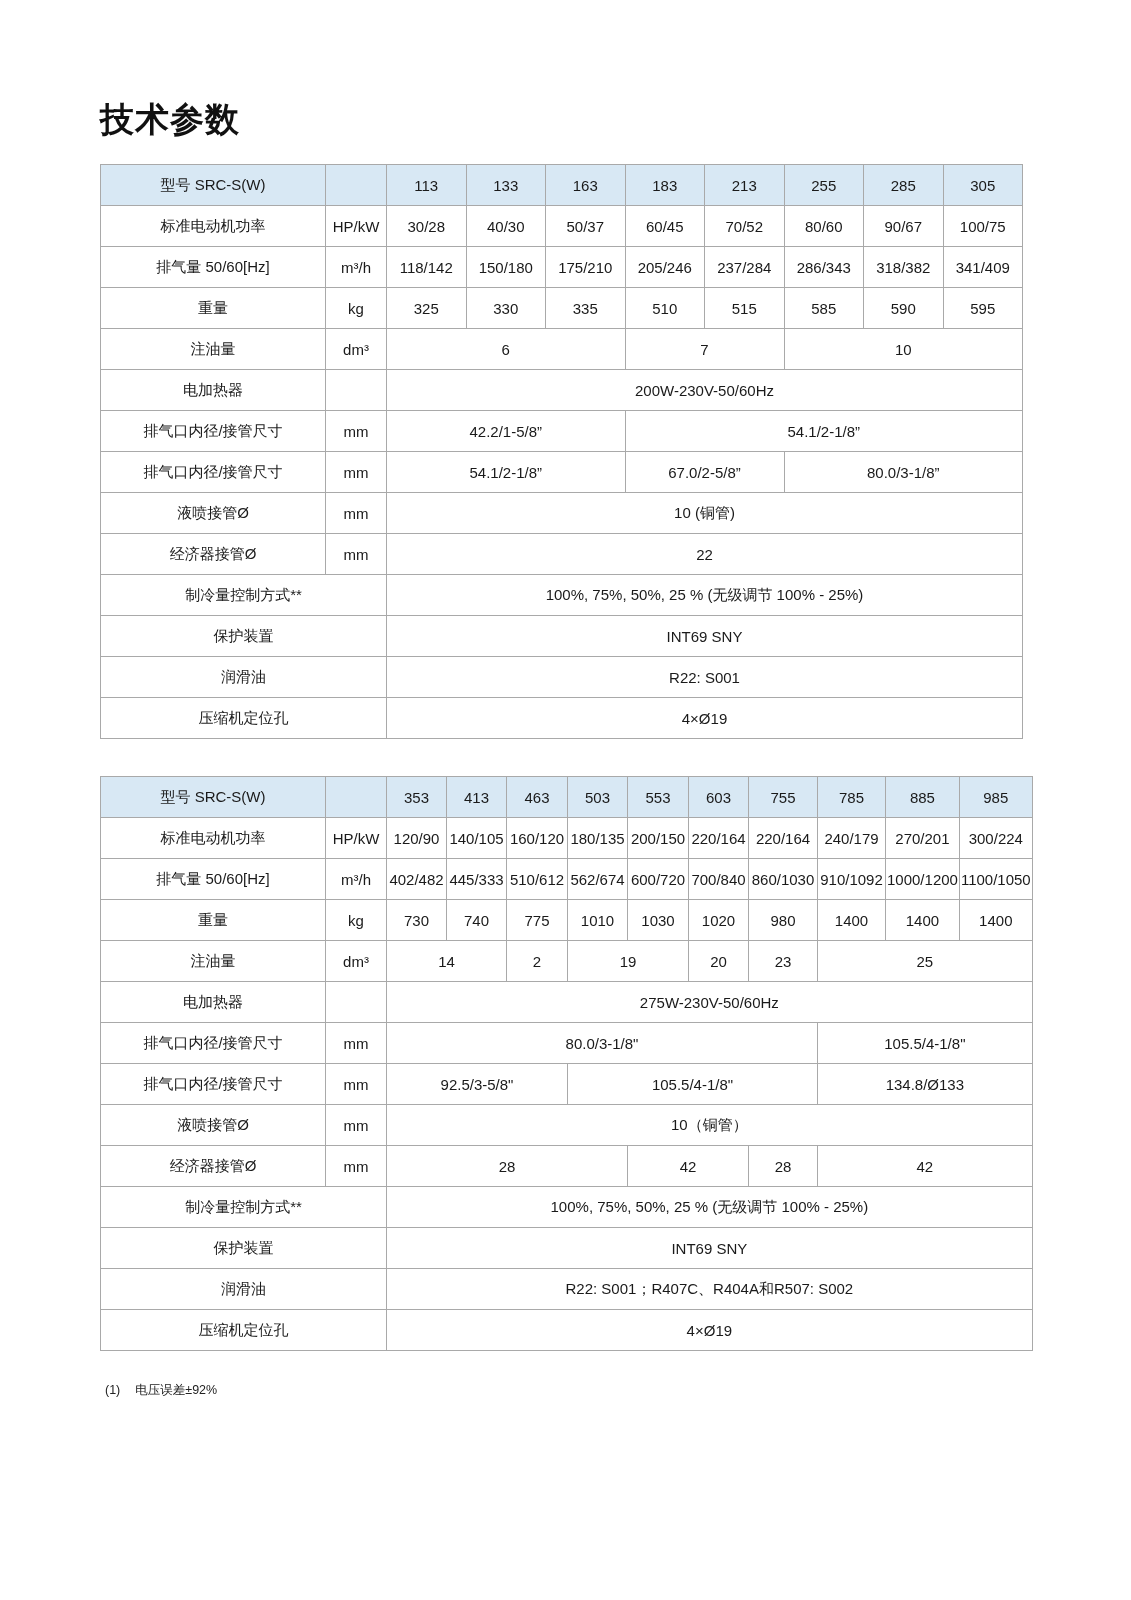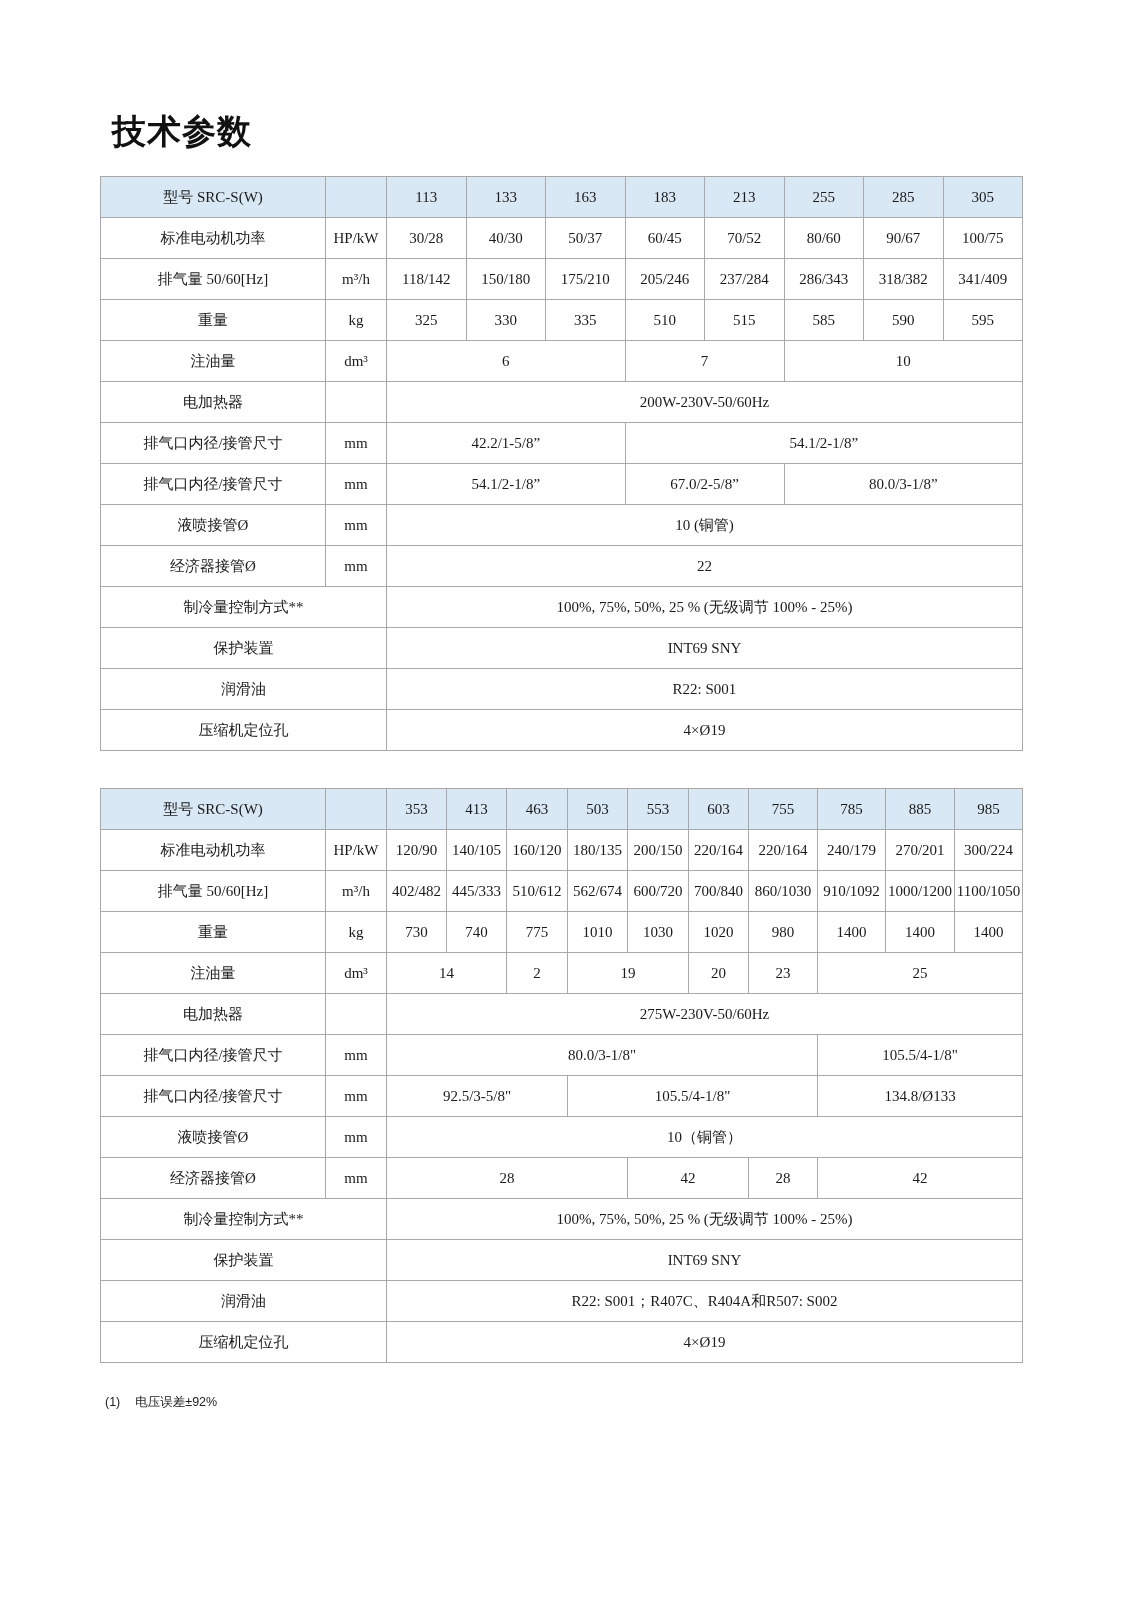--- a/index.html
+++ b/index.html
@@ -9,25 +9,25 @@
   }
   *{box-sizing:border-box;}
   html,body{margin:0;padding:0;}
   body{
     width:1131px;height:1600px;background:#ffffff;
     font-family:"Liberation Sans","DejaVu Sans",sans-serif;
     color:var(--text);
   }
   .page{position:relative;width:1131px;height:1600px;padding:97px 0 0 100px;}
   .title{
-    margin:12px;font-size:34px;line-height:44px;font-weight:600;
+    margin:0;font-size:34px;line-height:44px;font-weight:600;
     color:#111;letter-spacing:1px;
   }
   table.spec{
-    border-collapse:collapse;table-layout:fixed;font-family:Liberation Serif, serif;
+    border-collapse:collapse;table-layout:fixed;
   }
   table.spec.first{margin-top:23px;}
   table.spec.second{margin-top:37px;}
   table.spec th,table.spec td{
     border:1px solid var(--border);
     height:41px;
     padding:0 1px;
     text-align:center;vertical-align:middle;
     font-size:15px;font-weight:400;color:var(--text);
     overflow:hidden;white-space:nowrap;

